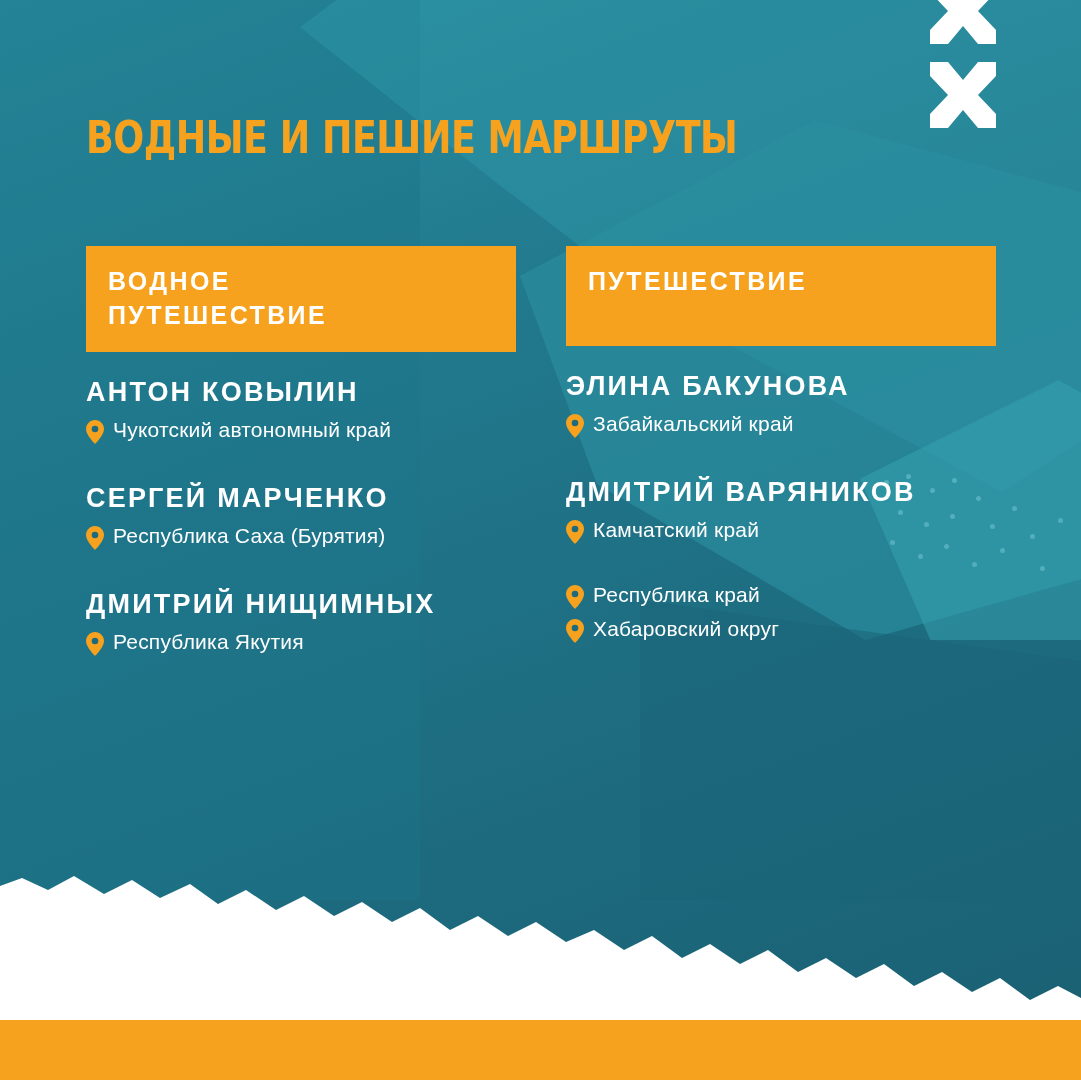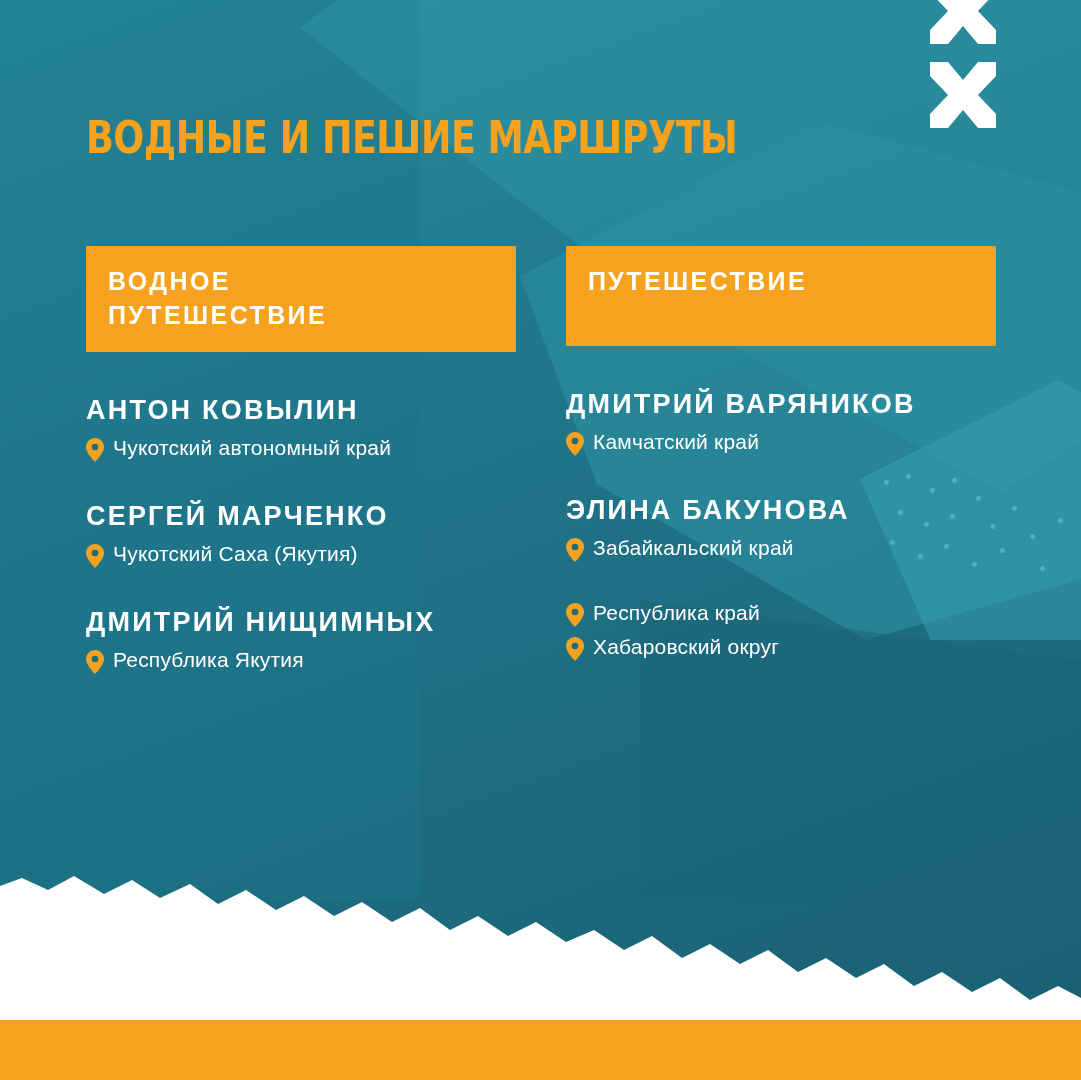--- a/index.html
+++ b/index.html
@@ -132,21 +132,21 @@
     font-size: 25px;
     font-weight: bold;
     letter-spacing: 2.4px;
     line-height: 1.36;
     padding: 18px 20px 20px 22px;
     text-transform: uppercase;
     min-height: 100px;
   }
   .col-header .hl { display: block; }
 
-  .entries { margin-top: 42px; }
+  .entries { margin-top: 24px; }
 
   .entry { margin-bottom: 34px; }
   .entry:last-child { margin-bottom: 0; }
 
   .entry-name {
     color: #ffffff;
     font-size: 27px;
     font-weight: bold;
     letter-spacing: 2.2px;
     line-height: 1.22;
@@ -267,21 +267,21 @@
 
         <div class="entry">
           <div class="entry-name">СЕРГЕЙ МАРЧЕНКО</div>
           <div class="place-row">
             <span class="pin">
               <svg width="18" height="24" viewBox="0 0 18 24" aria-hidden="true">
                 <path d="M9 0C4.03 0 0 4.03 0 9c0 6.3 9 15 9 15s9-8.7 9-15c0-4.97-4.03-9-9-9z" fill="#f6a21e"></path>
                 <circle cx="9" cy="9" r="3.3" fill="#1d6a7e"></circle>
               </svg>
             </span>
-            <span class="place-text">Чукотский Саха (Якутия)</span>
+            <span class="place-text">Республика Саха (Бурятия)</span>
           </div>
         </div>
 
         <div class="entry">
           <div class="entry-name">ДМИТРИЙ НИЩИМНЫХ</div>
           <div class="place-row">
             <span class="pin">
               <svg width="18" height="24" viewBox="0 0 18 24" aria-hidden="true">
                 <path d="M9 0C4.03 0 0 4.03 0 9c0 6.3 9 15 9 15s9-8.7 9-15c0-4.97-4.03-9-9-9z" fill="#f6a21e"></path>
                 <circle cx="9" cy="9" r="3.3" fill="#1d6a7e"></circle>
@@ -294,42 +294,42 @@
       </div>
     </div>
 
     <div class="column">
       <div class="col-header">
         <span class="hl">ПУТЕШЕСТВИЕ</span>
       </div>
       <div class="entries">
 
         <div class="entry">
+          <div class="entry-name">ЭЛИНА БАКУНОВА</div>
+          <div class="place-row">
+            <span class="pin">
+              <svg width="18" height="24" viewBox="0 0 18 24" aria-hidden="true">
+                <path d="M9 0C4.03 0 0 4.03 0 9c0 6.3 9 15 9 15s9-8.7 9-15c0-4.97-4.03-9-9-9z" fill="#f6a21e"></path>
+                <circle cx="9" cy="9" r="3.3" fill="#1d6a7e"></circle>
+              </svg>
+            </span>
+            <span class="place-text">Забайкальский край</span>
+          </div>
+        </div>
+
+        <div class="entry">
           <div class="entry-name">ДМИТРИЙ ВАРЯНИКОВ</div>
           <div class="place-row">
             <span class="pin">
               <svg width="18" height="24" viewBox="0 0 18 24" aria-hidden="true">
                 <path d="M9 0C4.03 0 0 4.03 0 9c0 6.3 9 15 9 15s9-8.7 9-15c0-4.97-4.03-9-9-9z" fill="#f6a21e"></path>
                 <circle cx="9" cy="9" r="3.3" fill="#1d6a7e"></circle>
               </svg>
             </span>
             <span class="place-text">Камчатский край</span>
-          </div>
-        </div>
-
-        <div class="entry">
-          <div class="entry-name">ЭЛИНА БАКУНОВА</div>
-          <div class="place-row">
-            <span class="pin">
-              <svg width="18" height="24" viewBox="0 0 18 24" aria-hidden="true">
-                <path d="M9 0C4.03 0 0 4.03 0 9c0 6.3 9 15 9 15s9-8.7 9-15c0-4.97-4.03-9-9-9z" fill="#f6a21e"></path>
-                <circle cx="9" cy="9" r="3.3" fill="#1d6a7e"></circle>
-              </svg>
-            </span>
-            <span class="place-text">Забайкальский край</span>
           </div>
         </div>
 
         <div class="entry">
           <div class="place-row">
             <span class="pin">
               <svg width="18" height="24" viewBox="0 0 18 24" aria-hidden="true">
                 <path d="M9 0C4.03 0 0 4.03 0 9c0 6.3 9 15 9 15s9-8.7 9-15c0-4.97-4.03-9-9-9z" fill="#f6a21e"></path>
                 <circle cx="9" cy="9" r="3.3" fill="#1d6a7e"></circle>
               </svg>

